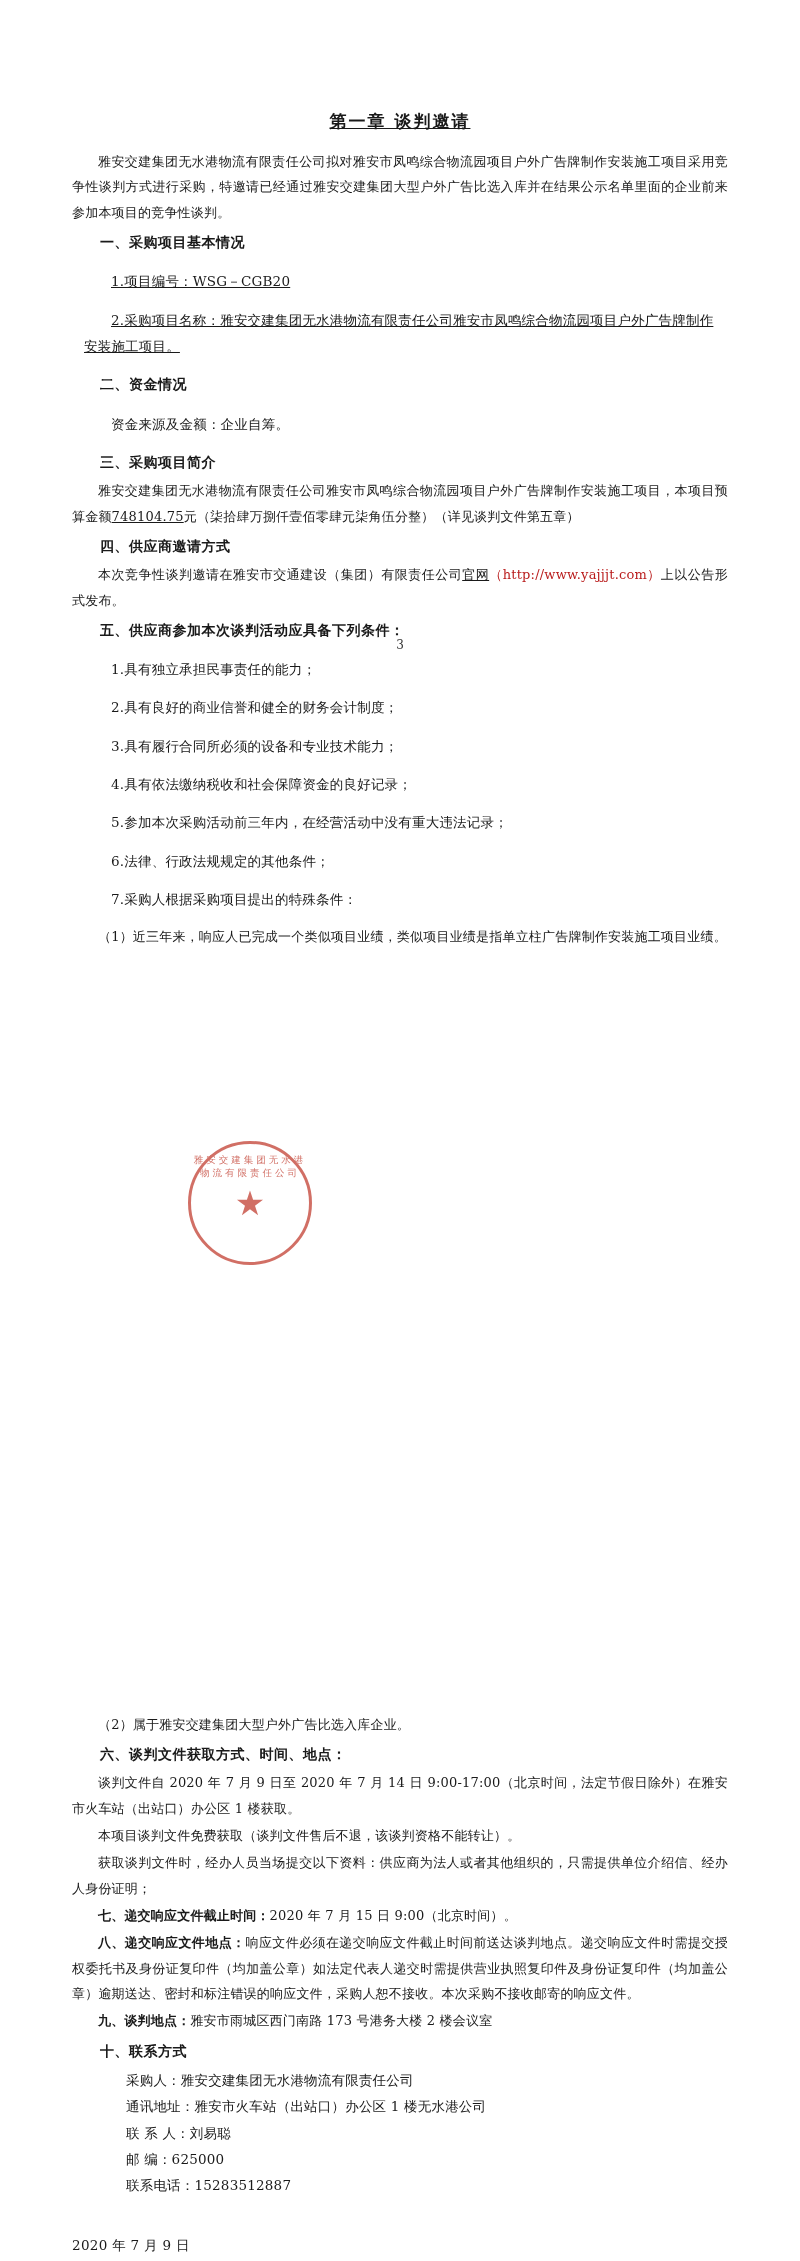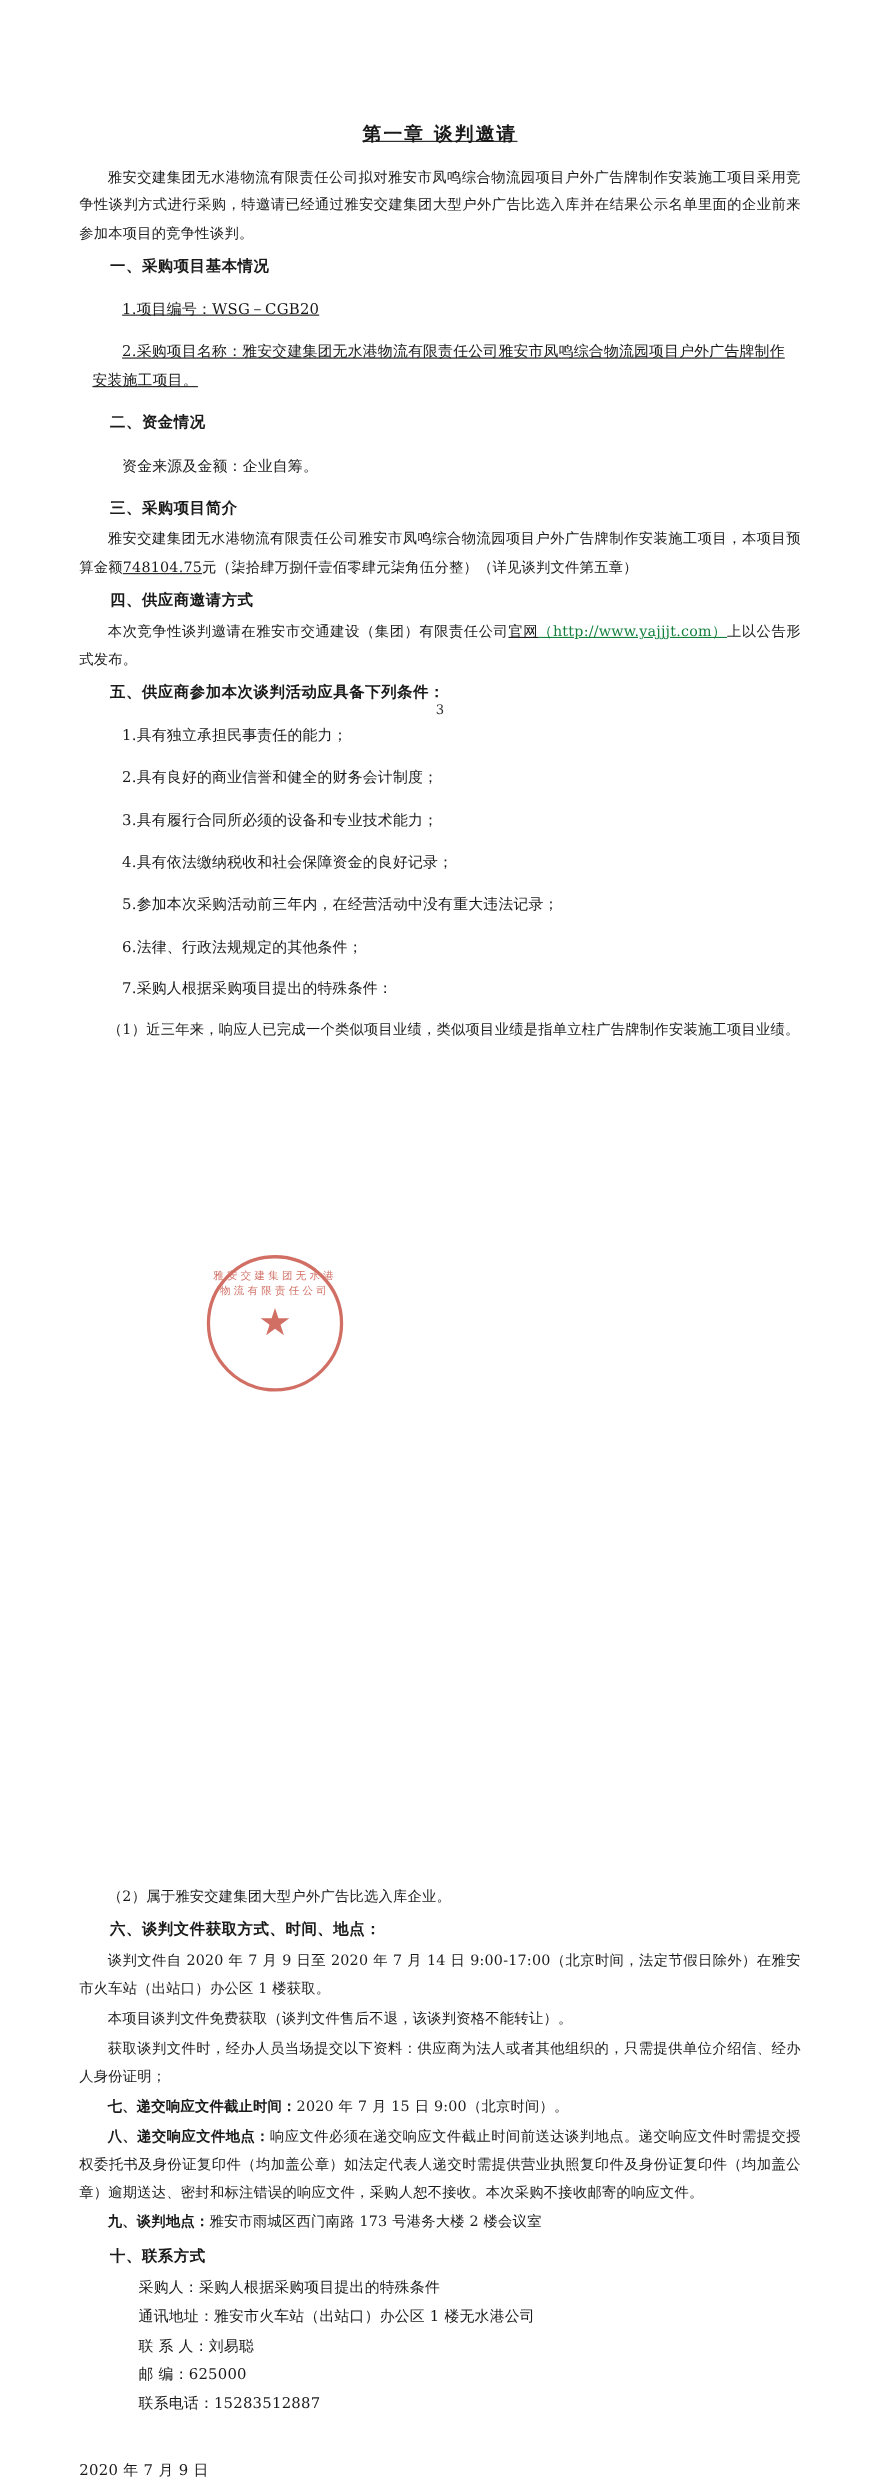--- a/index.html
+++ b/index.html
@@ -51,22 +51,21 @@
     font-size: 13.5px;
     line-height: 1.95;
     text-indent: 2em;
     margin: 12px;
     letter-spacing: 0.2px;
   }
   .underline {
     text-decoration: underline;
   }
   .link {
-    text-decoration: underline;
-    color: #15803d;
+    color: #b91c1c;
   }
   .page-num {
     position: absolute;
     left: 0;
     right: 0;
     text-align: center;
     font-size: 12px;
     color: #333;
   }
   .page1 .page-num { top: 638px; }
@@ -170,21 +169,21 @@
   <p class="para">获取谈判文件时，经办人员当场提交以下资料：供应商为法人或者其他组织的，只需提供单位介绍信、经办人身份证明；</p>
 
   <p class="para no-indent" style="text-indent:2em;"><span style="font-weight:bold;margin-top:35px;">七、递交响应文件截止时间：</span><span>2020 年 7 月 15 日 9:00（北京时间）。</span></p>
 
   <p class="para no-indent" style="text-indent:2em;"><span style="font-weight:bold;">八、递交响应文件地点：</span><span>响应文件必须在递交响应文件截止时间前送达谈判地点。递交响应文件时需提交授权委托书及身份证复印件（均加盖公章）如法定代表人递交时需提供营业执照复印件及身份证复印件（均加盖公章）逾期送达、密封和标注错误的响应文件，采购人恕不接收。本次采购不接收邮寄的响应文件。</span></p>
 
   <p class="para no-indent" style="text-indent:2em;"><span style="font-weight:bold;">九、谈判地点：</span><span>雅安市雨城区西门南路 173 号港务大楼 2 楼会议室</span></p>
 
   <h2 class="section-head">十、联系方式</h2>
   <div class="contact-block">
-    <p class="contact-line">采购人：采购人根据采购项目提出的特殊条件</p>
+    <p class="contact-line">采购人：雅安交建集团无水港物流有限责任公司</p>
     <p class="contact-line">通讯地址：雅安市火车站（出站口）办公区 1 楼无水港公司</p>
     <p class="contact-line">联 系 人：刘易聪</p>
     <p class="contact-line">邮    编：625000</p>
     <p class="contact-line">联系电话：15283512887</p>
   </div>
 
   <p class="date-line">2020 年 7 月 9 日</p>
 
   <div class="seal">
     <div class="seal-top">雅安交建集团无水港物流有限责任公司</div>

